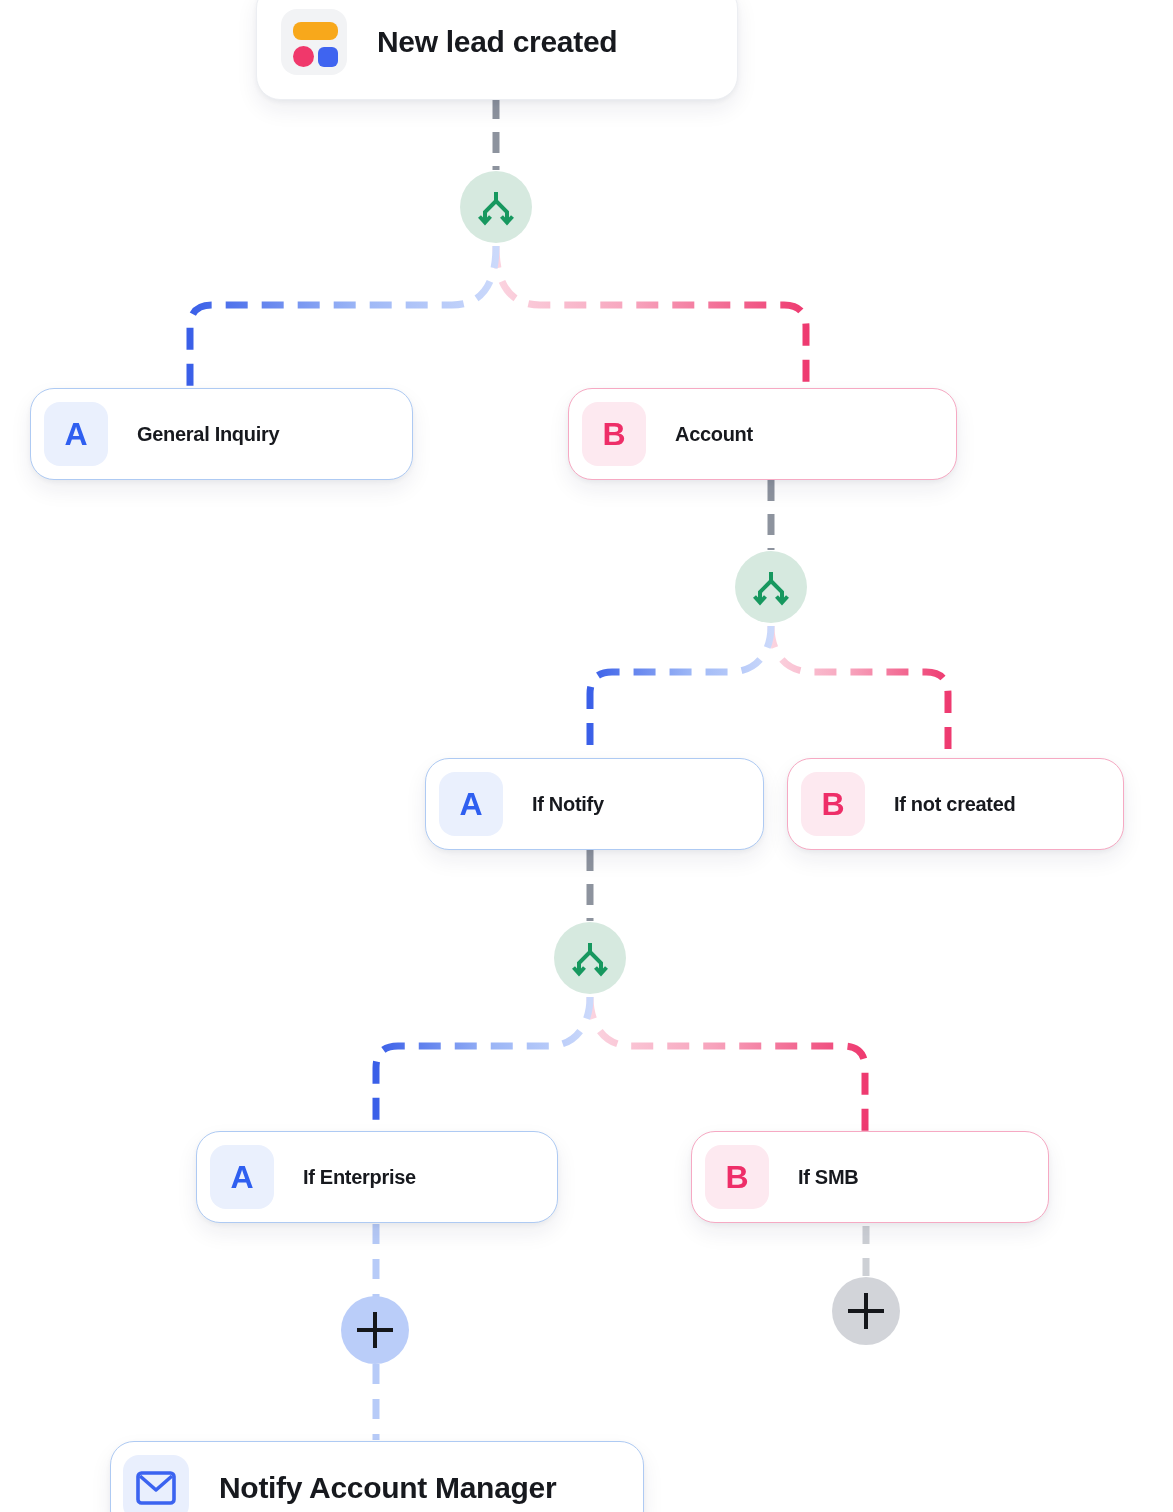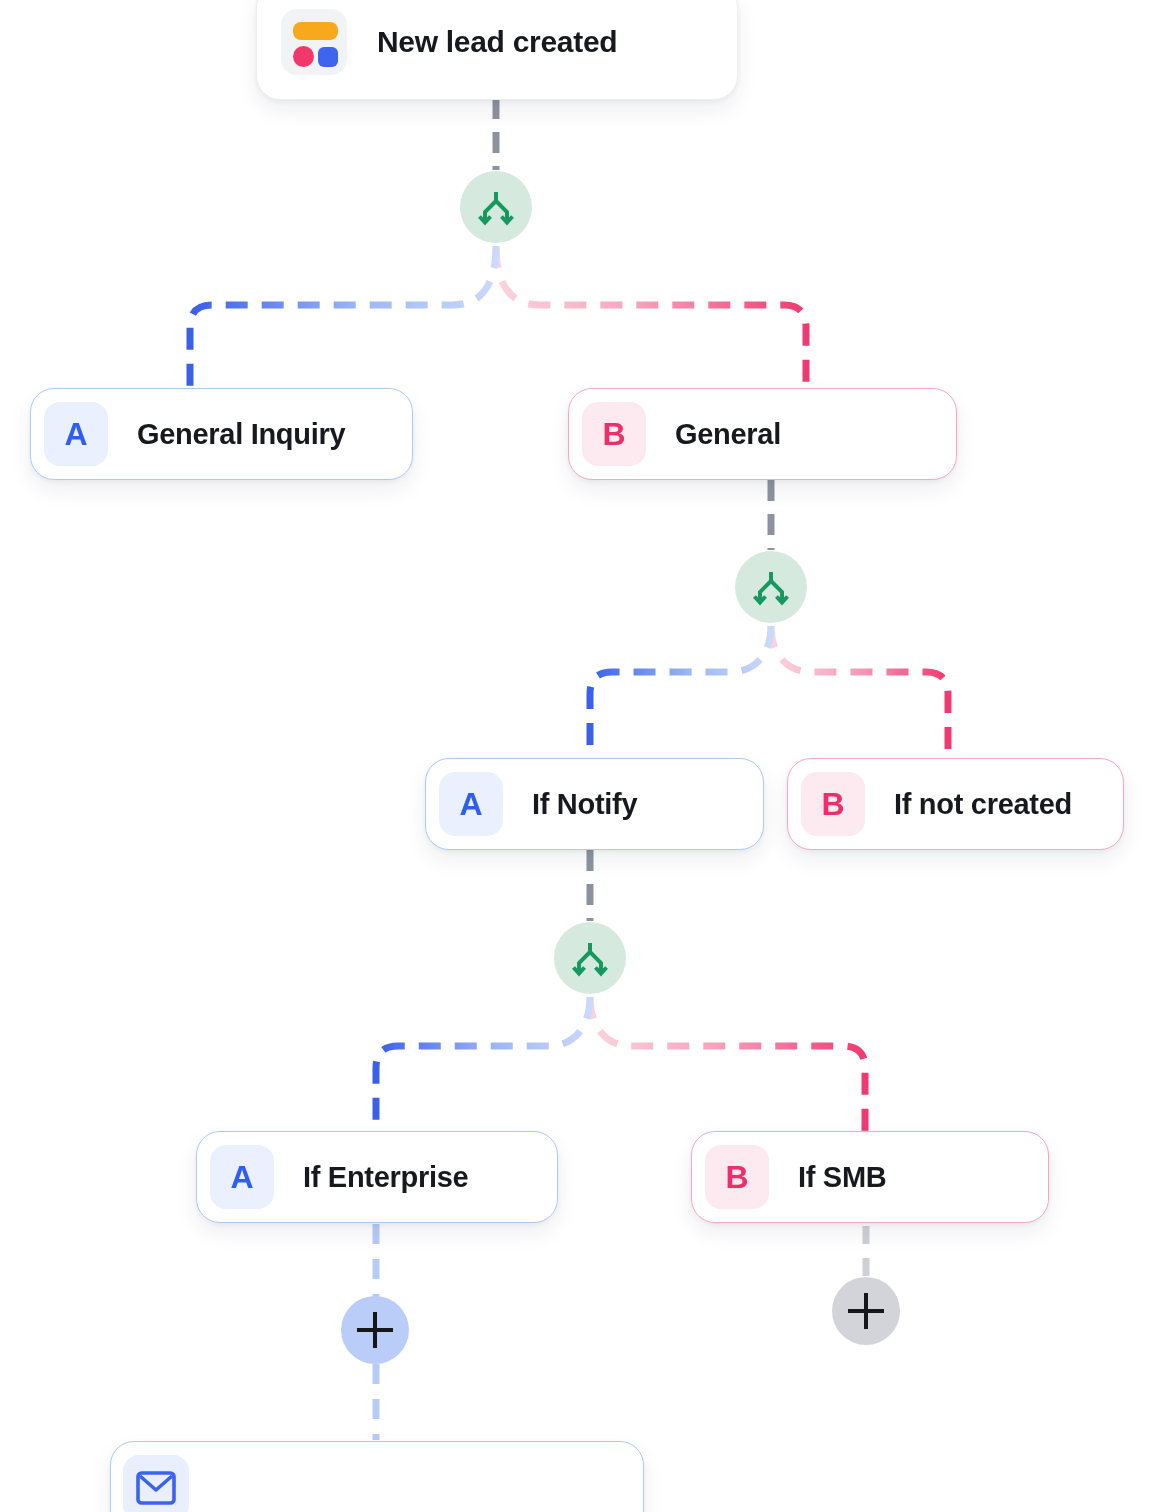--- a/index.html
+++ b/index.html
@@ -15,21 +15,21 @@
   .card.blue    { border:1.5px solid #AECAF3; }
   .card.pink    { border:1.5px solid #F6A9C3; }
   .card.neutral { border:1px solid #ECEEF2; }
 
   .badge { width:64px; height:64px; border-radius:16px; flex:0 0 auto;
            display:flex; align-items:center; justify-content:center;
            font-weight:700; font-size:32px; margin-left:13px; }
   .badge.a { background:#EAF0FD; color:#2F5FF0; }
   .badge.b { background:#FDE9F0; color:#EE2E68; }
 
-  .nlabel { font-weight:700; font-size:29px; color:#17191E;
+  .nlabel { font-weight:700; font-size:20px; color:#17191E;
             margin-left:29px; letter-spacing:-0.3px; white-space:nowrap; }
 
   .icontile { width:66px; height:66px; border-radius:16px; flex:0 0 auto;
               margin-left:24px; position:relative; }
   .icontile.appbg  { background:#F2F3F5; }
   .icontile.mailbg { background:#E9EFFD; display:flex; align-items:center; justify-content:center; }
 
   .shape-bar  { position:absolute; left:12px; top:13px; width:45px; height:18px;
                 border-radius:8px; background:#F8A81B; }
   .shape-dot  { position:absolute; left:12px; top:37px; width:21px; height:21px;
@@ -118,21 +118,21 @@
       <path d="M22 7 V16 M22 16 L11 27 V37 M22 16 L33 27 V37 M5.5 31.5 L11 37.5 L16.5 31.5 M27.5 31.5 L33 37.5 L38.5 31.5" stroke="#17985F" stroke-width="4" stroke-linejoin="miter"></path>
     </svg>
   </div>
 
   <div class="card blue" style="left:30px; top:388px; width:381px; height:90px;">
     <div class="badge a">A</div>
     <div class="nlabel">General Inquiry</div>
   </div>
   <div class="card pink" style="left:568px; top:388px; width:387px; height:90px;">
     <div class="badge b">B</div>
-    <div class="nlabel">General</div>
+    <div class="nlabel">Account</div>
   </div>
 
   <div class="split" style="left:735px; top:551px;">
     <svg width="44" height="44" viewBox="0 0 44 44" fill="none">
       <path d="M22 7 V16 M22 16 L11 27 V37 M22 16 L33 27 V37 M5.5 31.5 L11 37.5 L16.5 31.5 M27.5 31.5 L33 37.5 L38.5 31.5" stroke="#17985F" stroke-width="4" stroke-linejoin="miter"></path>
     </svg>
   </div>
 
   <div class="card blue" style="left:425px; top:758px; width:337px; height:90px;">
     <div class="badge a">A</div>
@@ -169,15 +169,16 @@
     </svg>
   </div>
 
   <div class="card blue" style="left:110px; top:1441px; width:532px; height:92px;">
     <div class="icontile mailbg" style="margin-left:12px; border-radius:16px;">
       <svg width="40" height="34" viewBox="0 0 40 34" fill="none">
         <rect x="2" y="2" width="36" height="30" rx="3.5" stroke="#3B63F0" stroke-width="3.6"></rect>
         <path d="M4 5 L20 19 L36 5" stroke="#3B63F0" stroke-width="3.6" stroke-linejoin="round"></path>
       </svg>
     </div>
+    <div class="nlabel" style="margin-left:30px; font-size:30px;">Notify Account Manager</div>
   </div>
 
 </div>
 
 </body></html>

